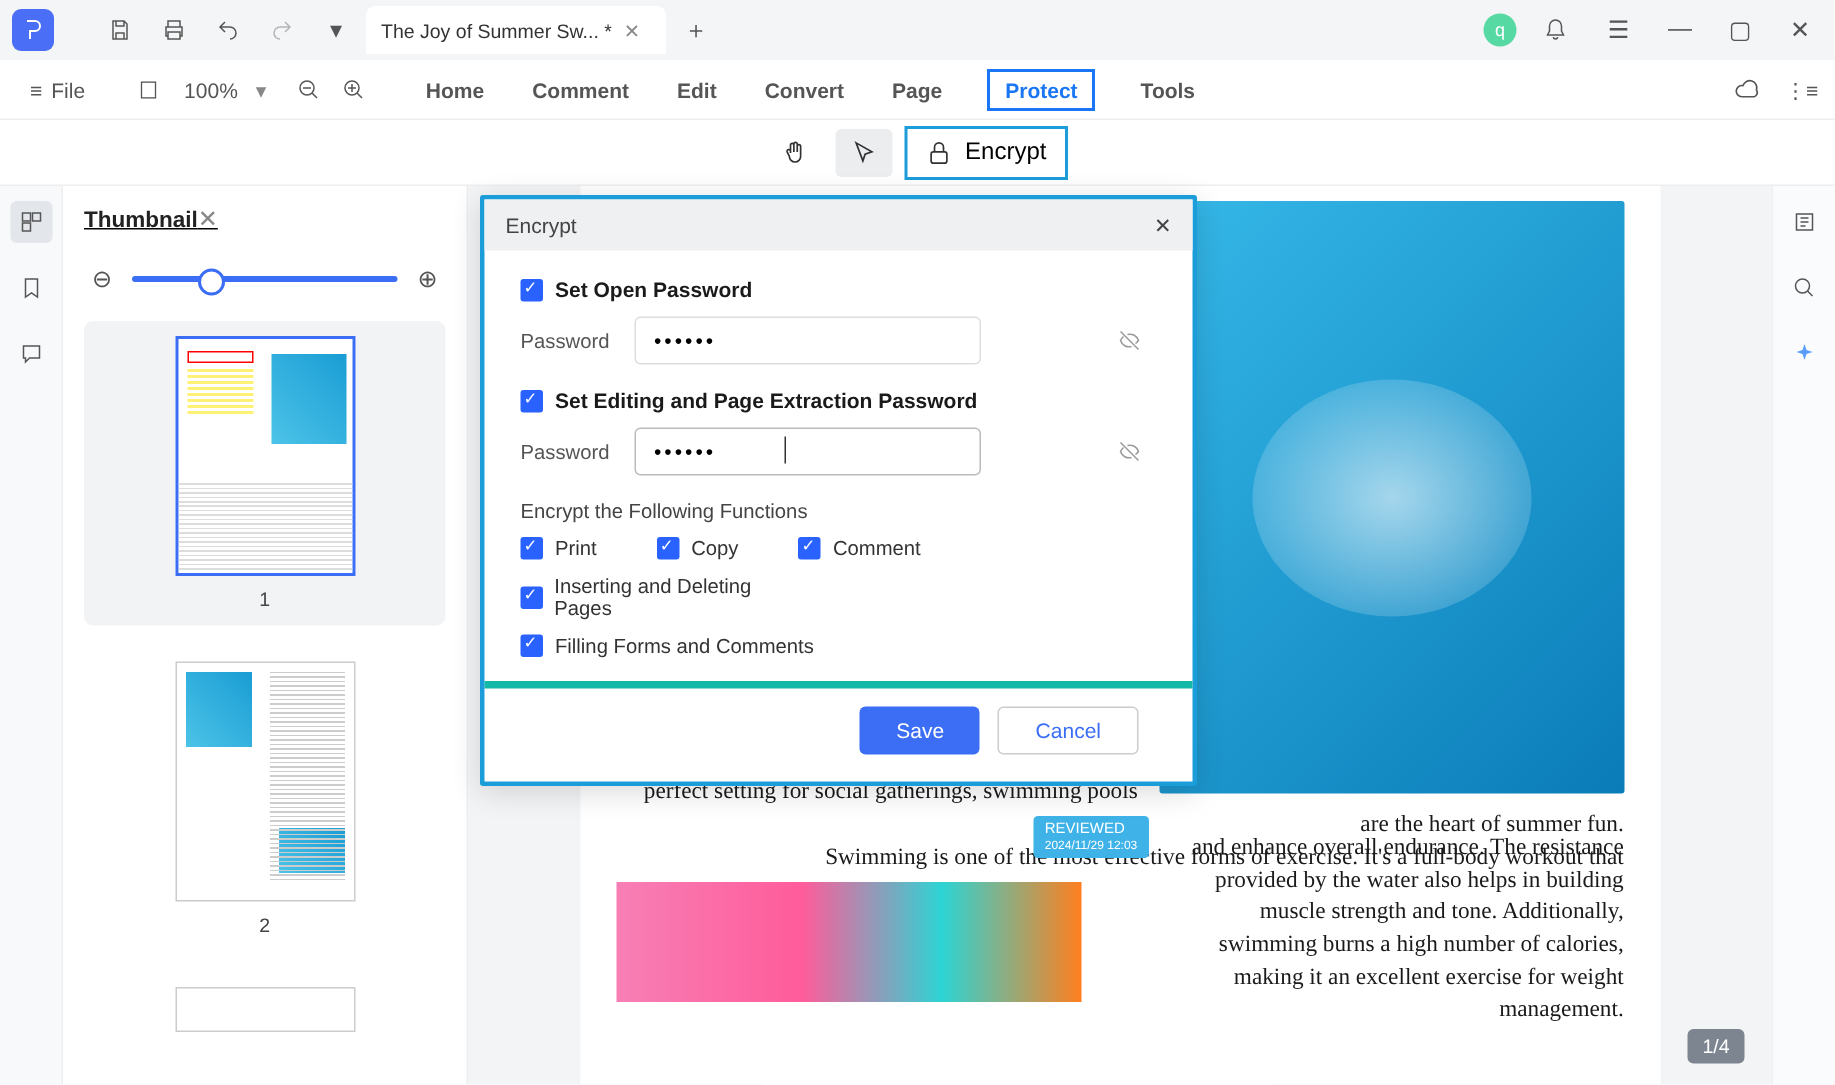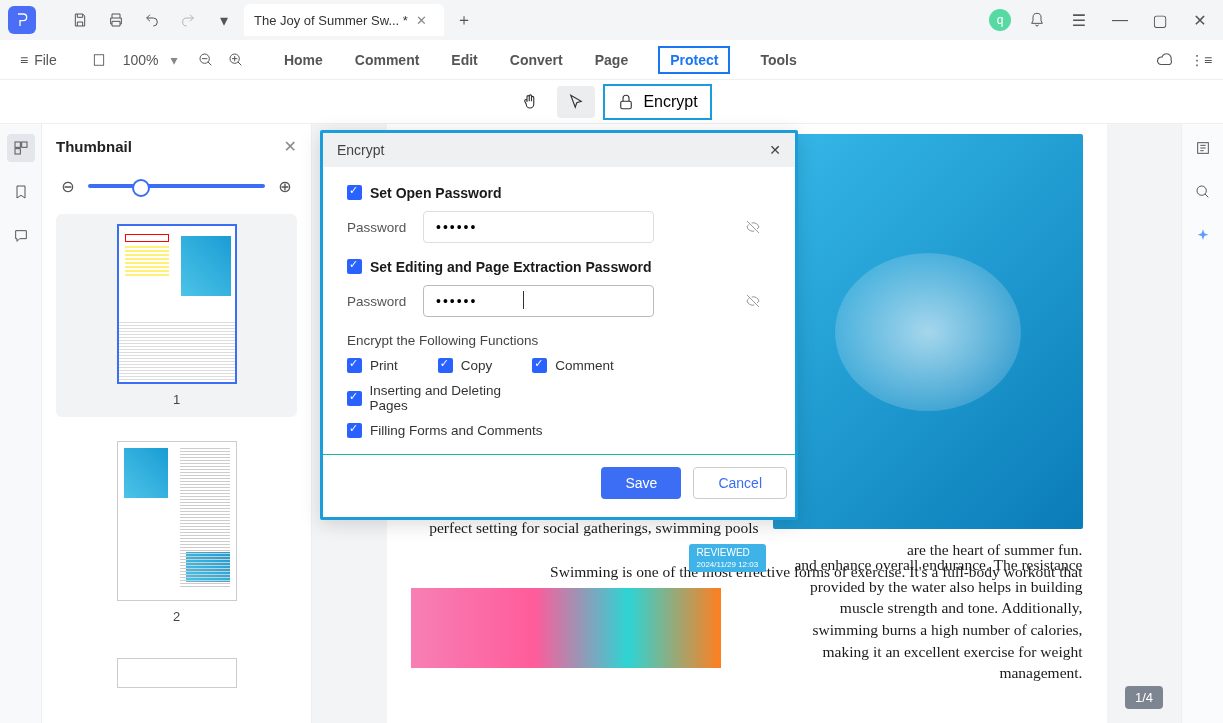--- a/index.html
+++ b/index.html
@@ -31,21 +31,21 @@
 .subtoolbar .tool-btn.selected-square { background: #ecedef; }
 .subtoolbar .encrypt-btn { border: 2px solid #1b9dd9; height: 36px; padding: 0 12px; display: flex; align-items: center; gap: 8px; }
 
 
 .main { display: flex; height: calc(723px - 40px - 40px - 44px); position: relative; }
 .left-rail { width: 42px; background: #f8f9fb; border-right: 1px solid #eee; display: flex; flex-direction: column; align-items: center; padding-top: 10px; gap: 16px; }
 .left-rail .rail-ico { width: 28px; height: 28px; display: flex; align-items: center; justify-content: center; color: #666; }
 .left-rail .rail-ico.active { background: #e3e6eb; border-radius: 4px; }
 
 .thumb-panel { width: 270px; border-right: 1px solid #eee; background: #fff; display: flex; flex-direction: column; }
-.thumb-header { height: 44px; display: flex; align-items: center; justify-content: space-between; padding: 0 14px; }
+.thumb-header { height: 44px; display: flex; align-items: center; justify-content: flex-start; padding: 0 14px; text-decoration: underline; }
 .thumb-header .title { font-size: 15px; font-weight: 600; color: #222; }
 .thumb-header .close { color: #888; }
 .thumb-zoom { height: 36px; display: flex; align-items: center; gap: 8px; padding: 0 14px; }
 .thumb-zoom .slider { flex: 1; height: 4px; background: #3b6ef5; border-radius: 2px; position: relative; }
 .thumb-zoom .slider::after { content: ''; position: absolute; left: 25%; top: -5px; width: 14px; height: 14px; border-radius: 50%; border: 2px solid #3b6ef5; background: #fff; }
 .thumb-list { flex: 1; overflow: auto; padding: 10px 14px; }
 .thumb-item { background: #f1f3f5; border-radius: 6px; padding: 10px; display: flex; flex-direction: column; align-items: center; margin-bottom: 14px; }
 .thumb-page { width: 120px; height: 160px; background: #fff; border: 1px solid #ccc; position: relative; overflow: hidden; }
 .thumb-page.selected { border: 2px solid #3b6ef5; }
 .thumb-page .mini-img { position: absolute; background: linear-gradient(45deg,#4cc3e8,#1a9dd4); }
@@ -63,33 +63,33 @@
 
 .right-rail { width: 42px; background: #fafbfc; border-left: 1px solid #eee; display: flex; flex-direction: column; align-items: center; padding-top: 10px; gap: 16px; }
 .right-rail .rail-ico { width: 28px; height: 28px; display: flex; align-items: center; justify-content: center; color: #666; }
 
 .page-counter { position: absolute; right: 60px; bottom: 14px; background: #7d8590; color: #fff; font-size: 13px; padding: 4px 10px; border-radius: 4px; }
 
 
 .dialog { position: absolute; left: 320px; top: 130px; width: 478px; background: #fff; border: 3px solid #1b9dd9; border-radius: 2px; box-shadow: 0 4px 20px rgba(0,0,0,0.15); z-index: 100; }
 .dialog-title { height: 34px; background: #eef0f2; display: flex; align-items: center; justify-content: space-between; padding: 0 14px; font-size: 14px; color: #444; }
 .dialog-body { padding: 18px 24px 0; }
-.chk-row { display: flex; align-items: flex-start; gap: 8px; margin-bottom: 10px; }
+.chk-row { display: flex; align-items: flex-end; gap: 8px; margin-bottom: 10px; }
 .chk { width: 15px; height: 15px; background: #2962ff; border-radius: 2px; position: relative; }
 .chk::after { content: '✓'; color: #fff; font-size: 11px; position: absolute; left: 2px; top: -1px; }
 .chk-label { font-size: 14px; font-weight: 700; color: #1a1a1a; }
 .field-row { display: flex; align-items: center; gap: 12px; margin: 6px 0 16px 0; }
 .field-row .lbl { width: 64px; font-size: 13.5px; color: #555; }
 .field-row .input { flex: 1; height: 32px; border: 1px solid #ddd; border-radius: 4px; padding: 0 36px 0 12px; font-size: 14px; letter-spacing: 2px; position: relative; }
 .field-row .input-wrap { flex: 1; position: relative; }
 .field-row .eye { position: absolute; right: 10px; top: 8px; color: #999; font-size: 14px; }
 .section-label { font-size: 13.5px; color: #444; margin: 6px 0 10px; }
 .options { display: flex; flex-wrap: wrap; gap: 10px 40px; margin-bottom: 16px; }
 .opt { display: flex; align-items: center; gap: 8px; font-size: 13.5px; color: #333; }
-.dialog-actions { padding: 12px 8px 18px; display: flex; justify-content: flex-end; gap: 12px; border-top: 1px solid #14b8a6; }
+.dialog-actions { padding: 12px 36px 18px; display: flex; justify-content: flex-end; gap: 12px; border-top: 5px solid #14b8a6; }
 .btn { height: 32px; padding: 0 24px; border-radius: 4px; font-size: 14px; display: flex; align-items: center; cursor: pointer; }
 .btn-primary { background: #3b6ef5; color: #fff; }
 .btn-secondary { background: #fff; border: 1px solid #ccc; color: #3b6ef5; }
 
 .ico-s { width: 16px; height: 16px; display: inline-block; }
 .zp { width: 24px; height: 24px; display:flex; align-items:center; justify-content:center; border:1px solid transparent; color:#555;}
 </style>
 </head>
 <body>
 

